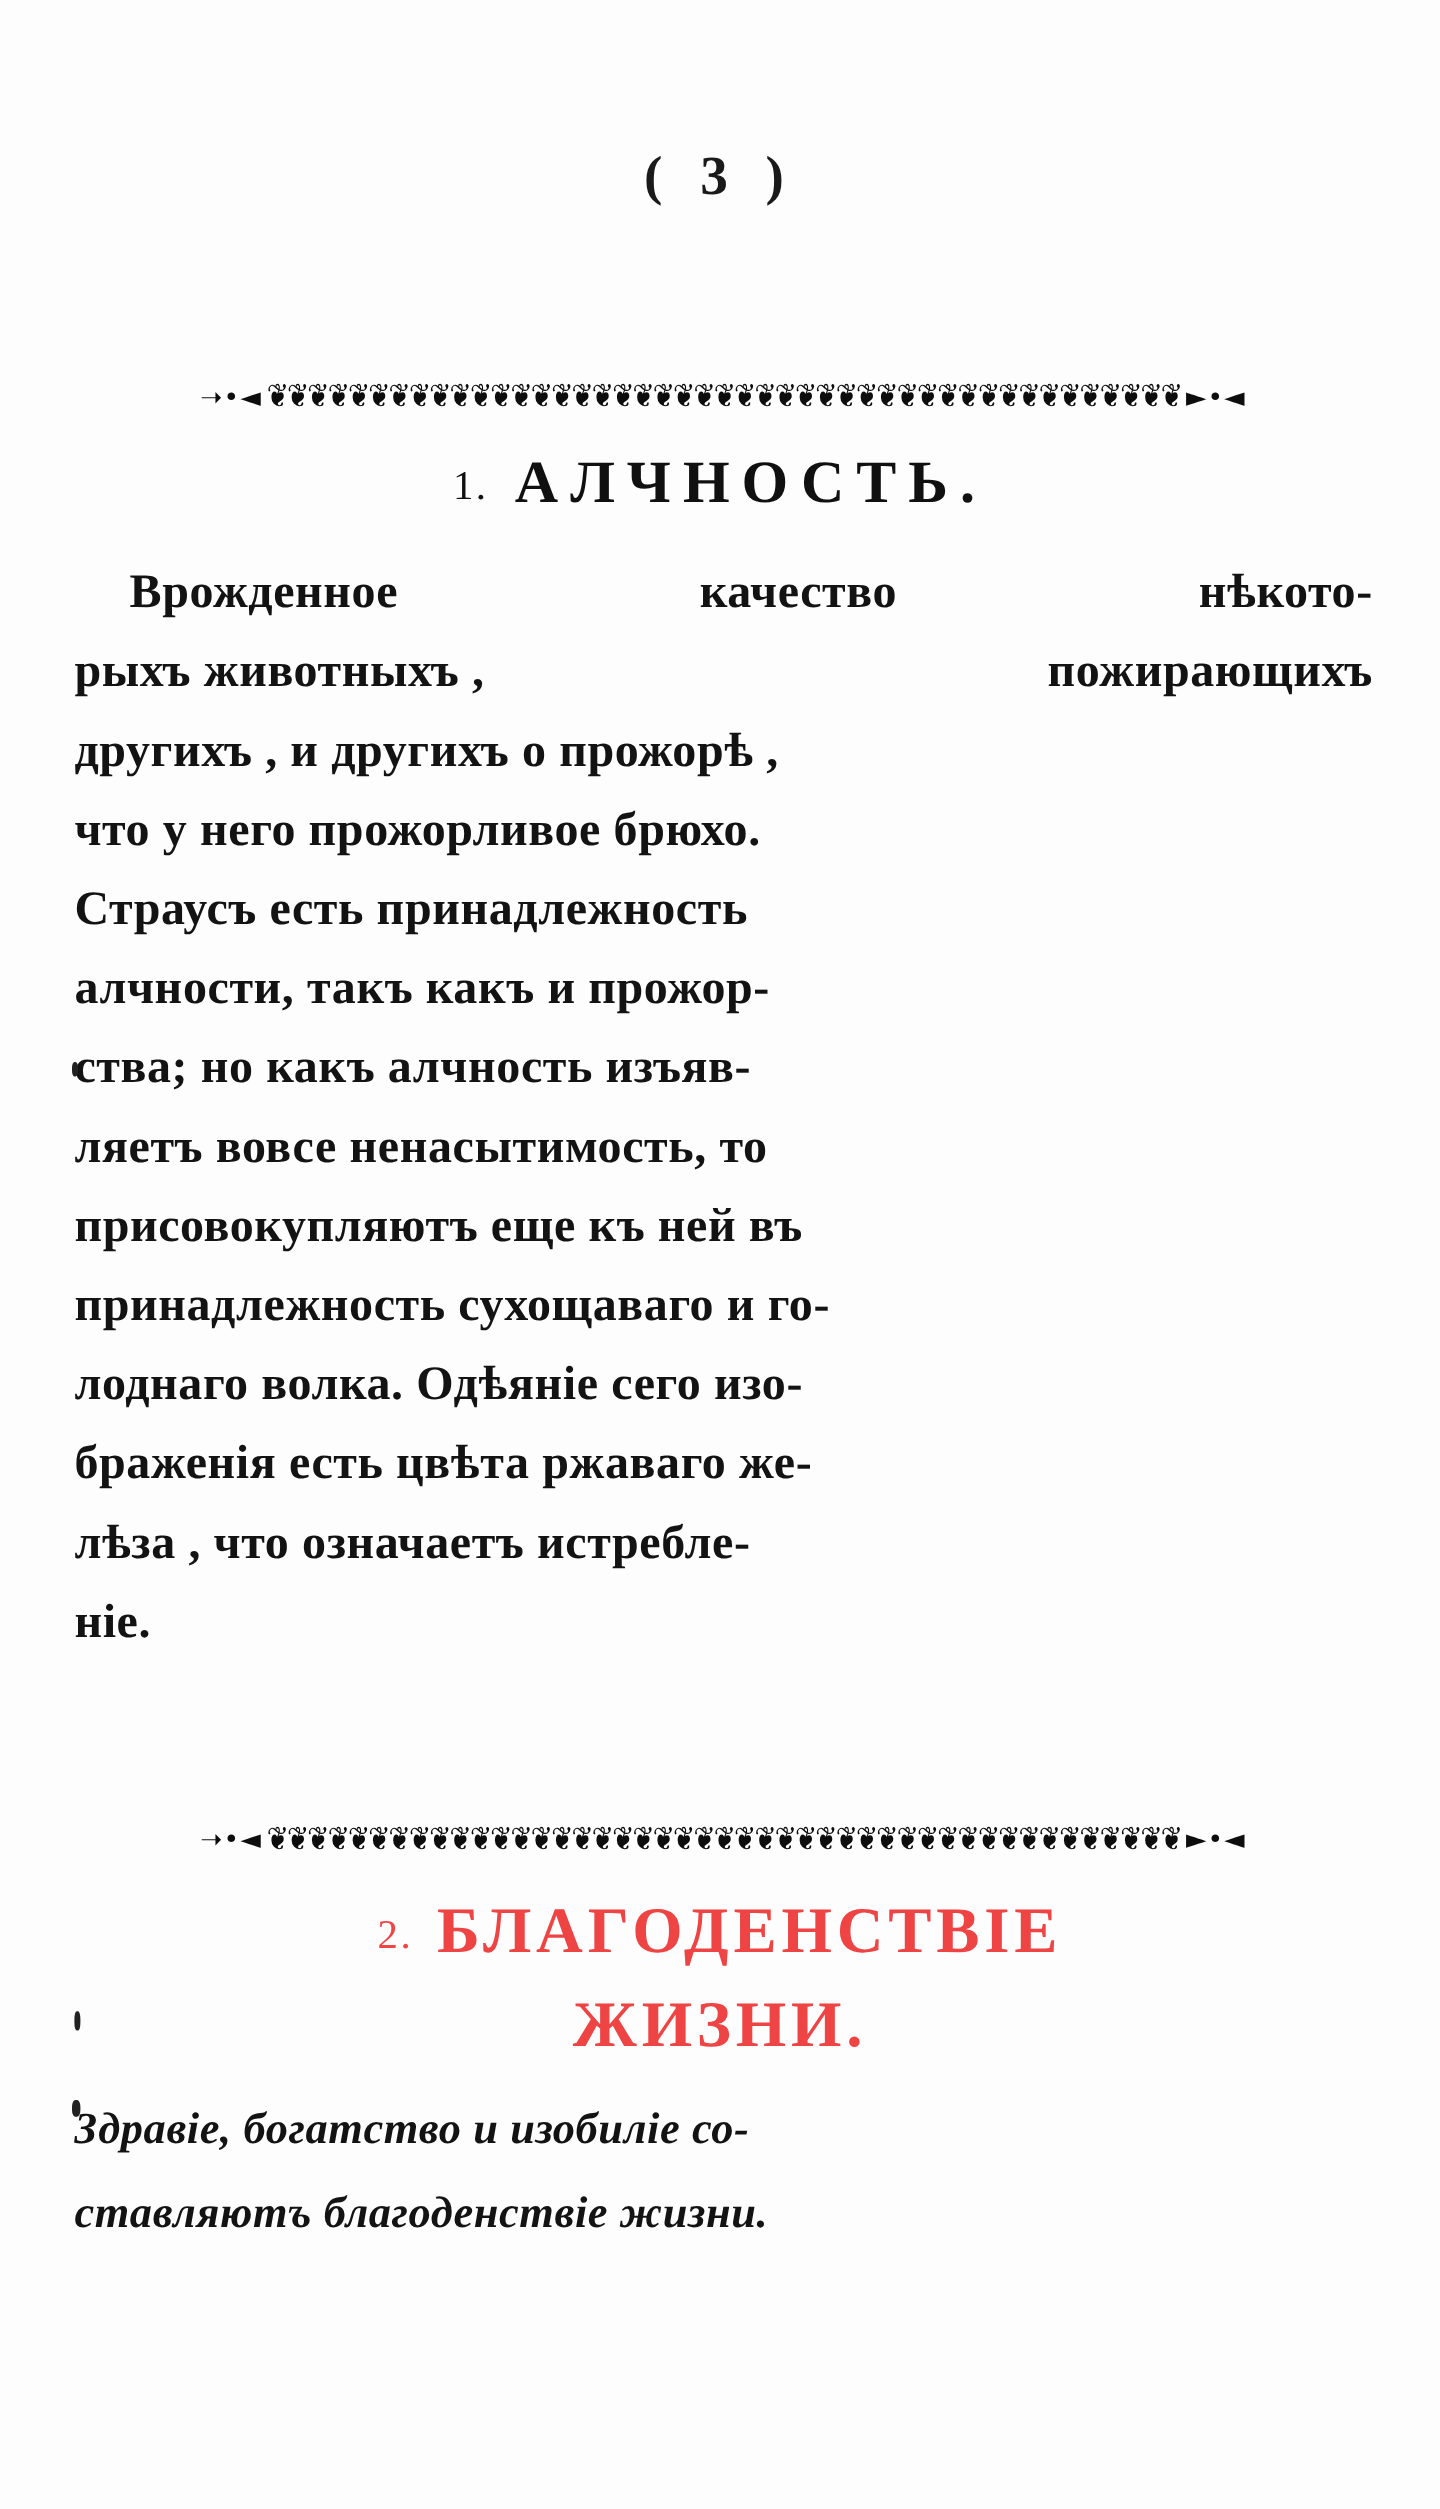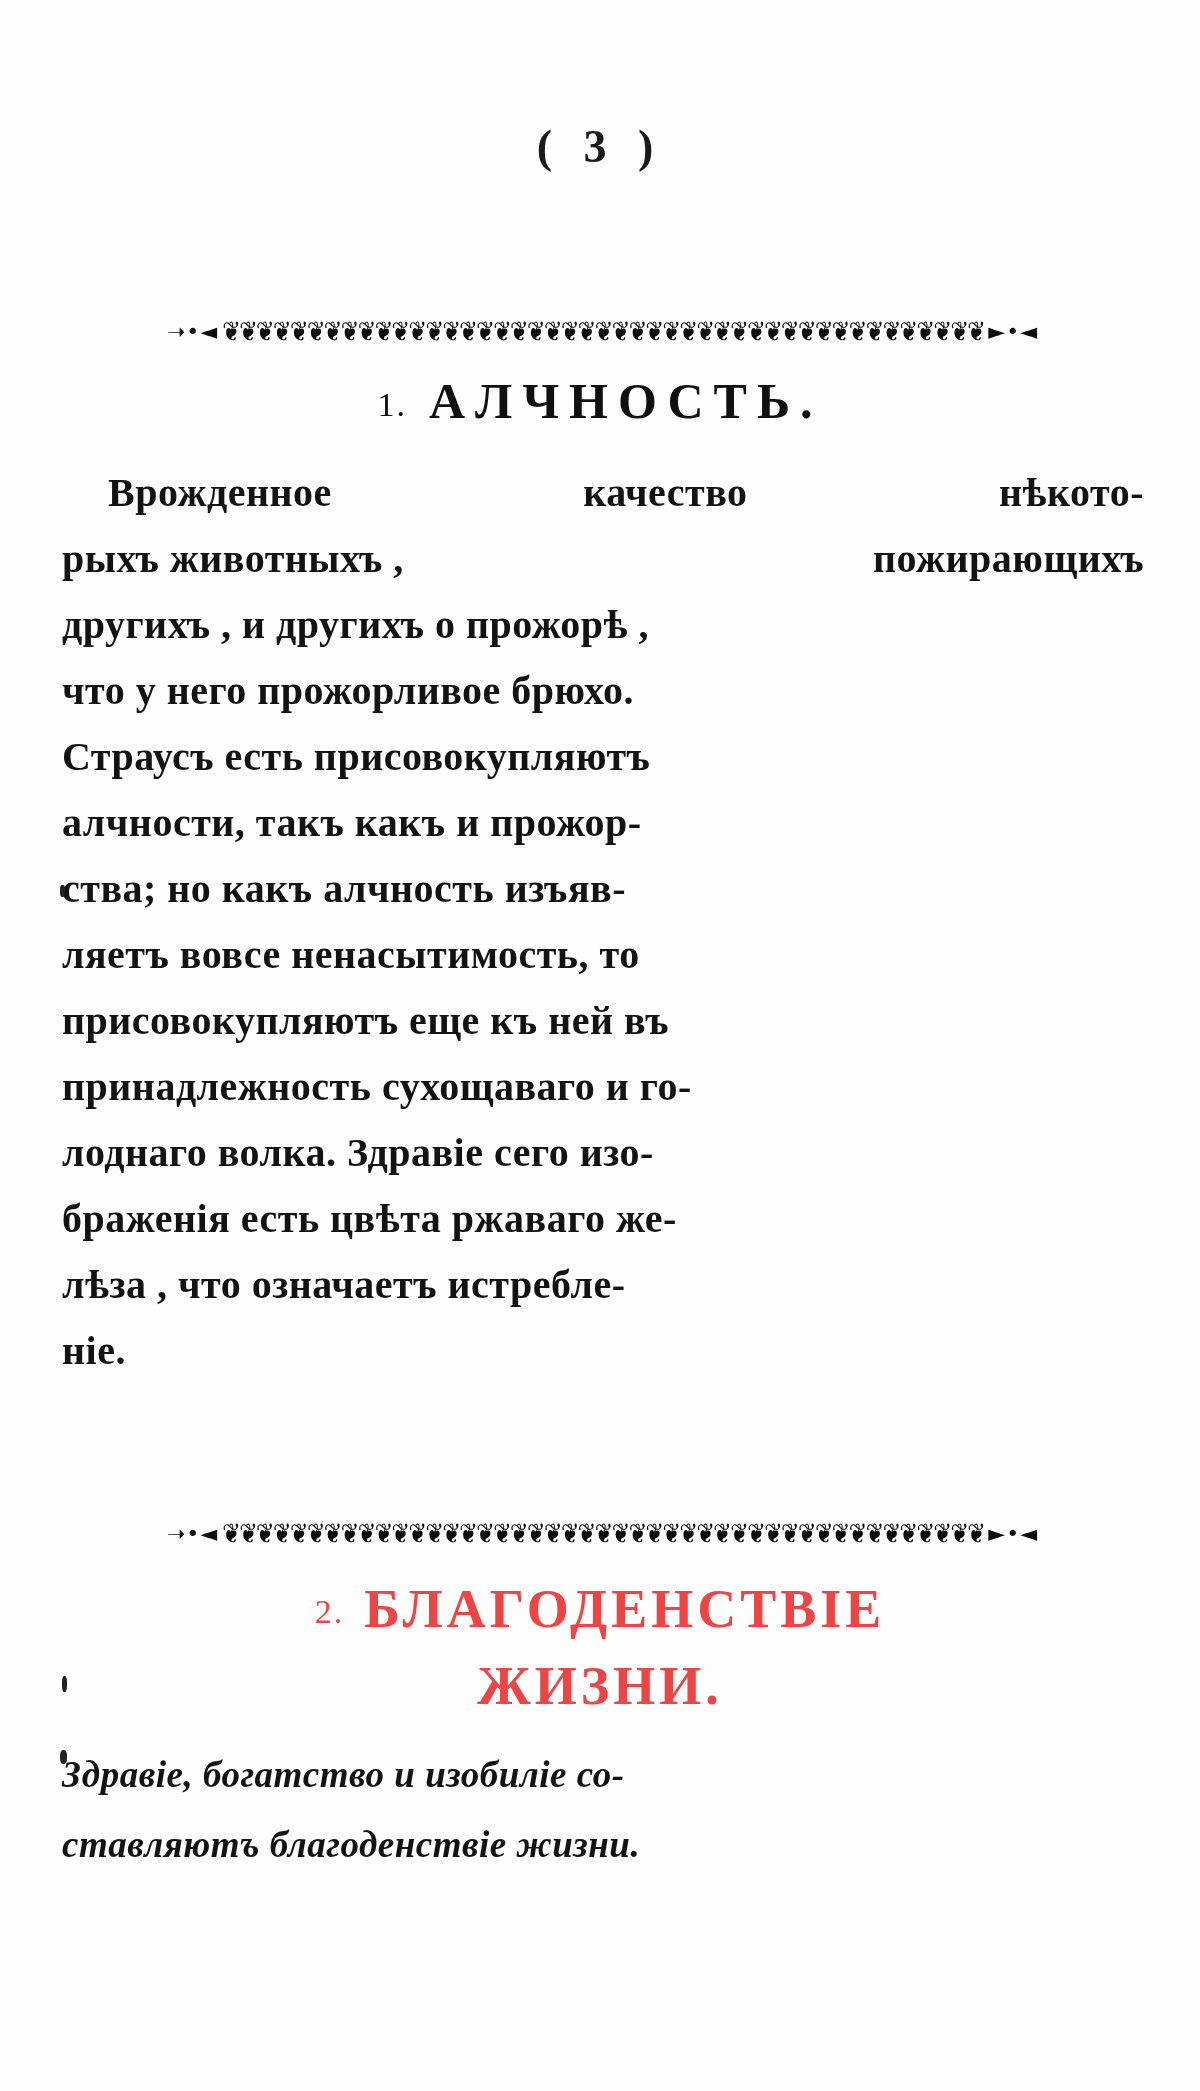--- a/index.html
+++ b/index.html
@@ -178,27 +178,27 @@
         <span>Врожденное</span>
         <span>качество</span>
         <span>нѣкото-</span>
       </span>
       <span class="line just">
         <span>рыхъ животныхъ ,</span>
         <span>пожирающихъ</span>
       </span>
       <span class="line">другихъ ,  и другихъ  о прожорѣ ,</span>
       <span class="line">что  у  него  прожорливое  брюхо.</span>
-      <span class="line">Страусъ  есть  присовокупляютъ</span>
+      <span class="line">Страусъ  есть  принадлежность</span>
       <span class="line">алчности,  такъ  какъ  и  прожор-</span>
       <span class="line">ства;   но  какъ  алчность  изъяв-</span>
       <span class="line">ляетъ  вовсе  ненасытимость, то</span>
       <span class="line">присовокупляютъ  еще   къ  ней  въ</span>
       <span class="line">принадлежность сухощаваго  и го-</span>
-      <span class="line">лоднаго  волка.  Здравіе  сего  изо-</span>
+      <span class="line">лоднаго  волка.  Одѣяніе  сего  изо-</span>
       <span class="line">браженія  есть  цвѣта  ржаваго  же-</span>
       <span class="line">лѣза ,  что  означаетъ  истребле-</span>
       <span class="line">ніе.</span>
     </p>
   </div>
 
   <div class="ornament ornament-bottom">
     <span class="orn-left">➝•◄</span>
     <span class="orn-beads">❦❦❦❦❦❦❦❦❦❦❦❦❦❦❦❦❦❦❦❦❦❦❦❦❦❦❦❦❦❦❦❦❦❦❦❦❦❦❦❦❦❦❦❦❦</span>
     <span class="orn-right">►•◄</span>

